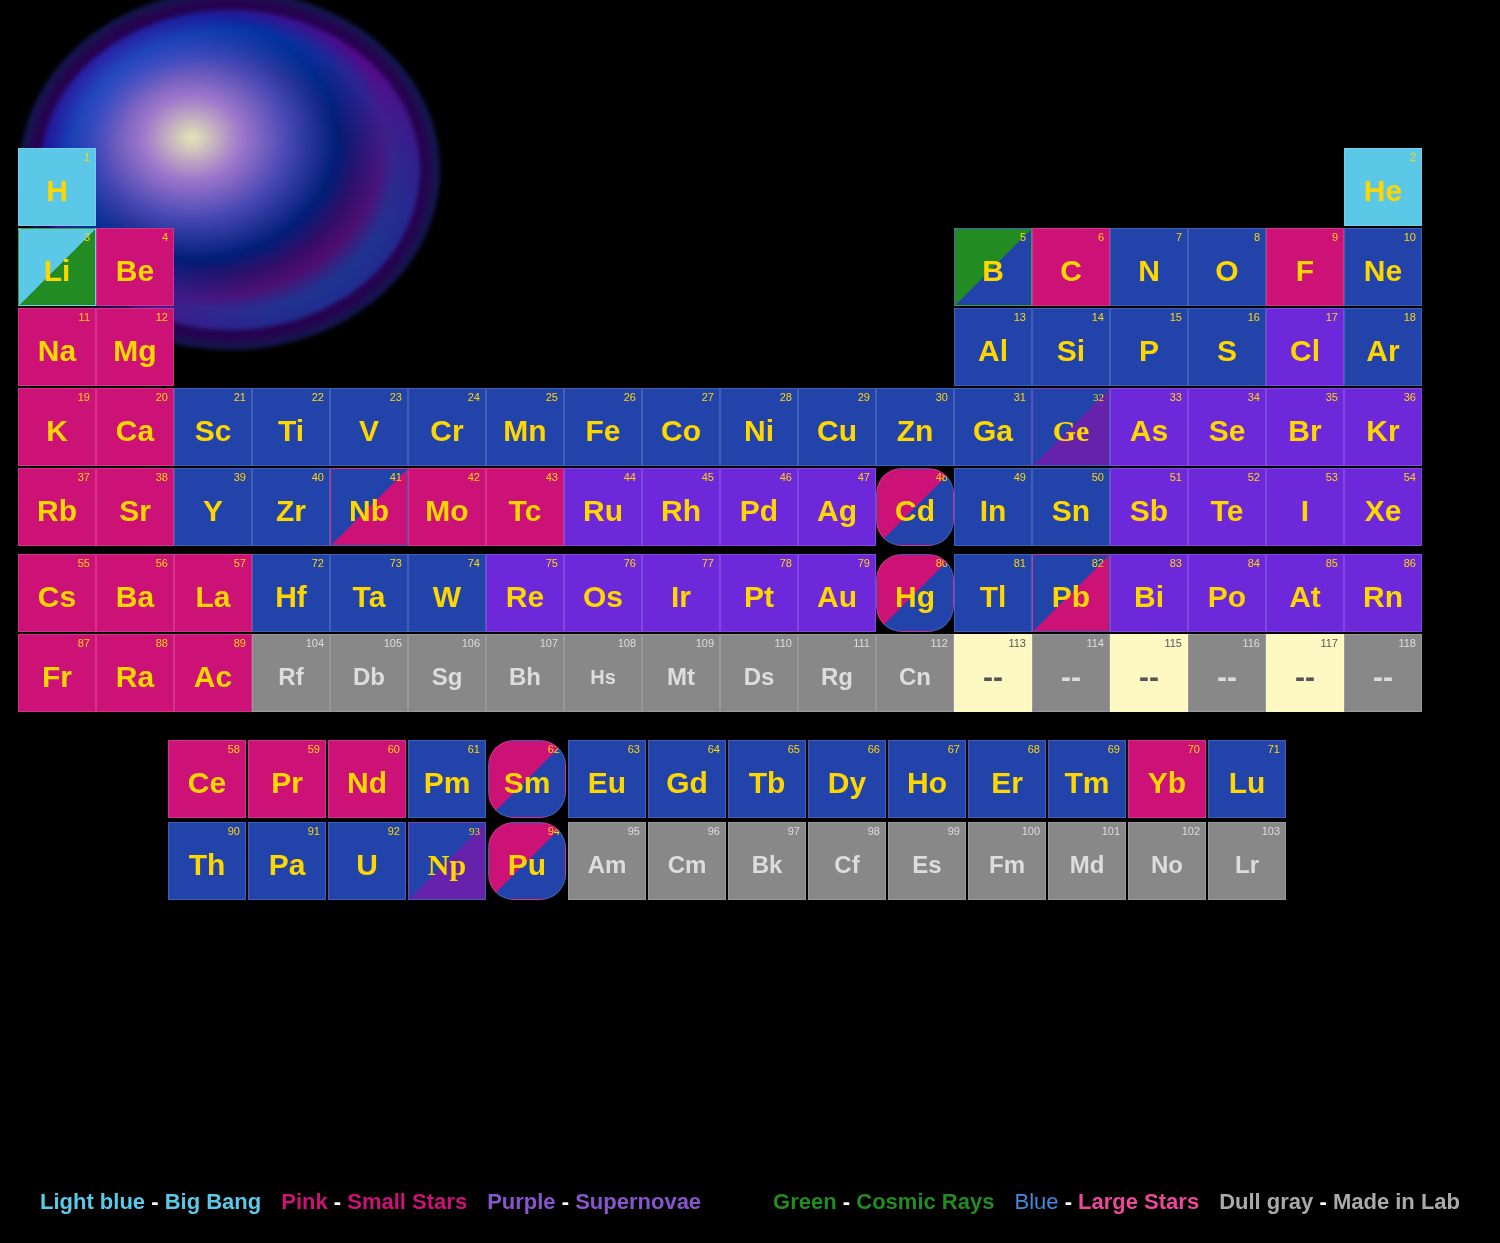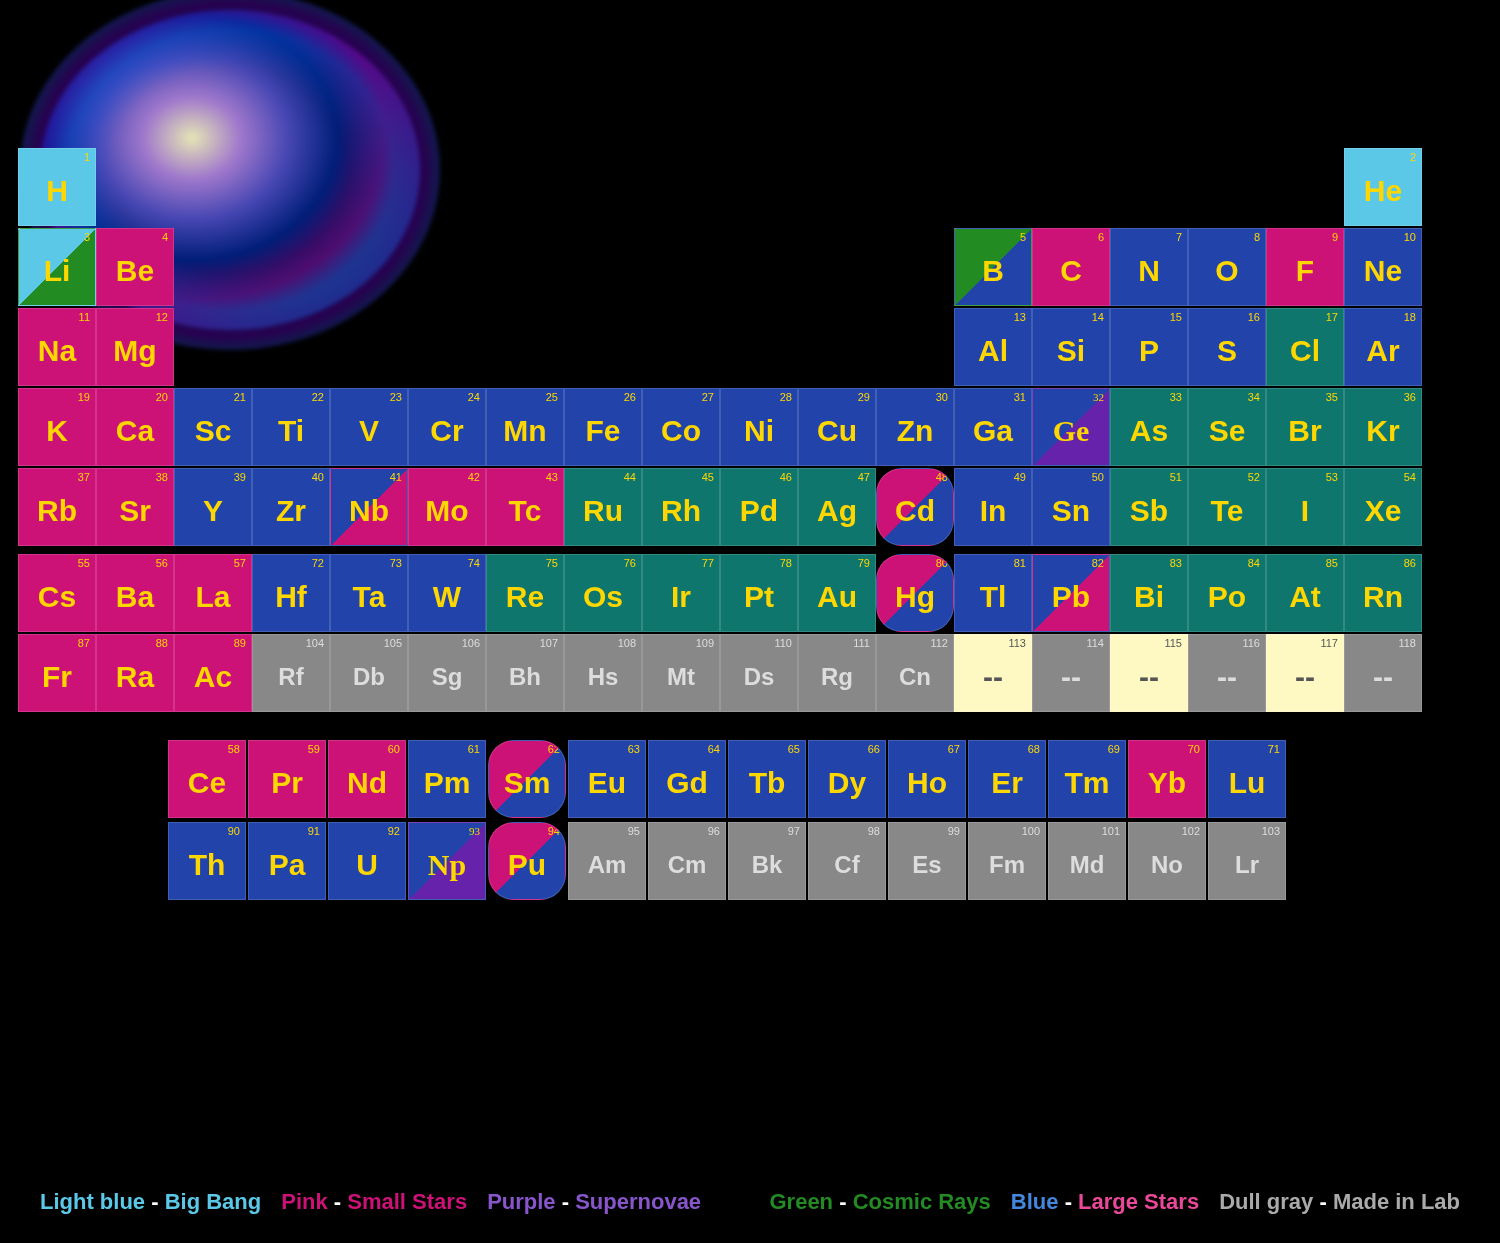--- a/index.html
+++ b/index.html
@@ -127,21 +127,21 @@
     
     .light-blue { background: #5BC8E8; }
     .light-blue .sym, .light-blue .num { color: #FFD700; }
 
     .pink { background: #CC1177; }
     .pink .sym, .pink .num { color: #FFD700; }
 
     .blue { background: #2244AA; }
     .blue .sym, .blue .num { color: #FFD700; }
 
-    .purple { background: #0f766e; }
+    .purple { background: #6d28d9; }
     .purple .sym, .purple .num { color: #FFD700; }
 
     .gray { background: #888888; }
     .gray .sym, .gray .num { color: #DDDDDD; }
 
     .black-cell { background: #fef9c3; }
     .black-cell .sym { color: #555; }
     .black-cell .num { color: #555; }
 
     
@@ -591,21 +591,21 @@
       <div class="cell gray">
         <span class="num">106</span>
         <span class="sym" style="font-size:24px;">Sg</span>
       </div>
       <div class="cell gray">
         <span class="num">107</span>
         <span class="sym" style="font-size:24px;">Bh</span>
       </div>
       <div class="cell gray">
         <span class="num">108</span>
-        <span class="sym" style="font-size:24px;">Hs</span>
+        <span class="sym" style="font-size:20px;">Hs</span>
       </div>
       <div class="cell gray">
         <span class="num">109</span>
         <span class="sym" style="font-size:24px;">Mt</span>
       </div>
       <div class="cell gray">
         <span class="num">110</span>
         <span class="sym" style="font-size:24px;">Ds</span>
       </div>
       <div class="cell gray">
@@ -780,21 +780,21 @@
         <span style="color:#8855CC; font-weight:bold;">Supernovae</span>
       </div>
     </div>
     <div class="legend-right">
       <div class="legend-item">
         <span style="color:#228B22; font-weight:bold;">Green</span>
         <span style="color:#ffffff;"> - </span>
         <span style="color:#228B22; font-weight:bold;">Cosmic Rays</span>
       </div>
       <div class="legend-item">
-        <span style="color:#4488DD; font-weight:bold;">Blue</span>
+        <span style="color:#4488DD; font-weight:normal;">Blue</span>
         <span style="color:#ffffff;"> - </span>
         <span style="color:#ec4899; font-weight:bold;">Large Stars</span>
       </div>
       <div class="legend-item">
         <span style="color:#aaaaaa; font-weight:bold;">Dull gray</span>
         <span style="color:#ffffff;"> - </span>
         <span style="color:#aaaaaa; font-weight:bold;">Made in Lab</span>
       </div>
     </div>
   </div>

